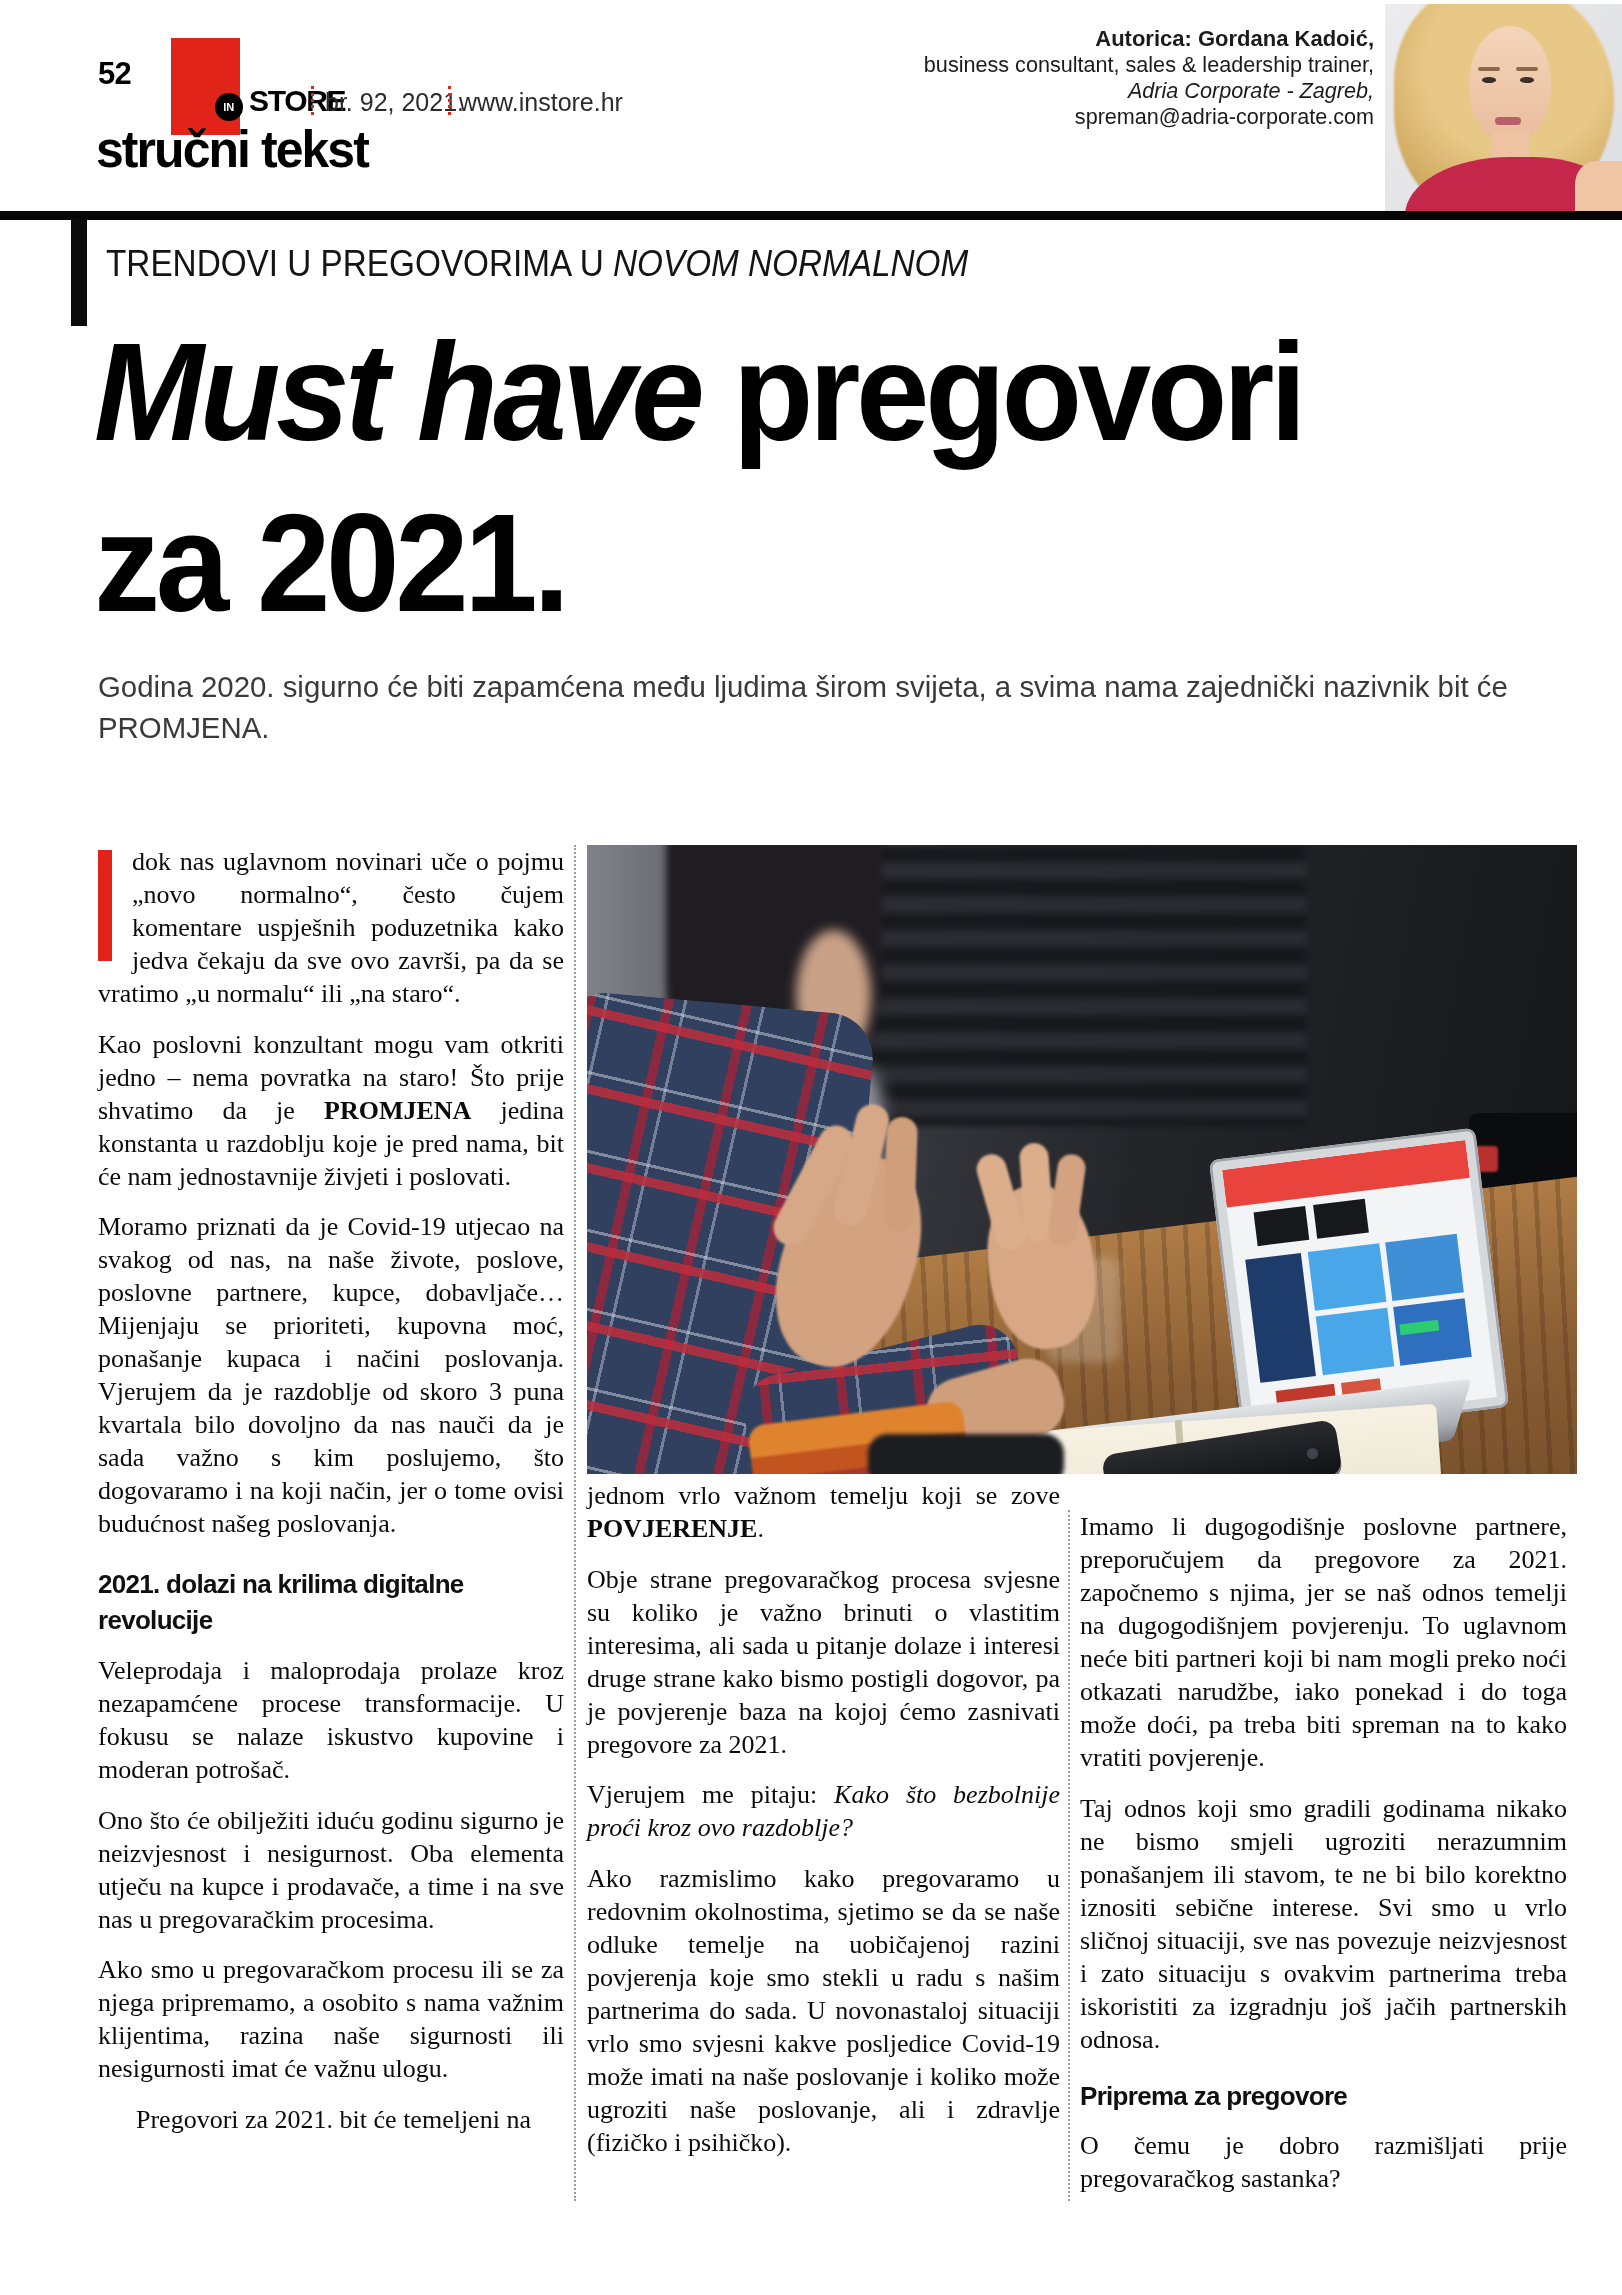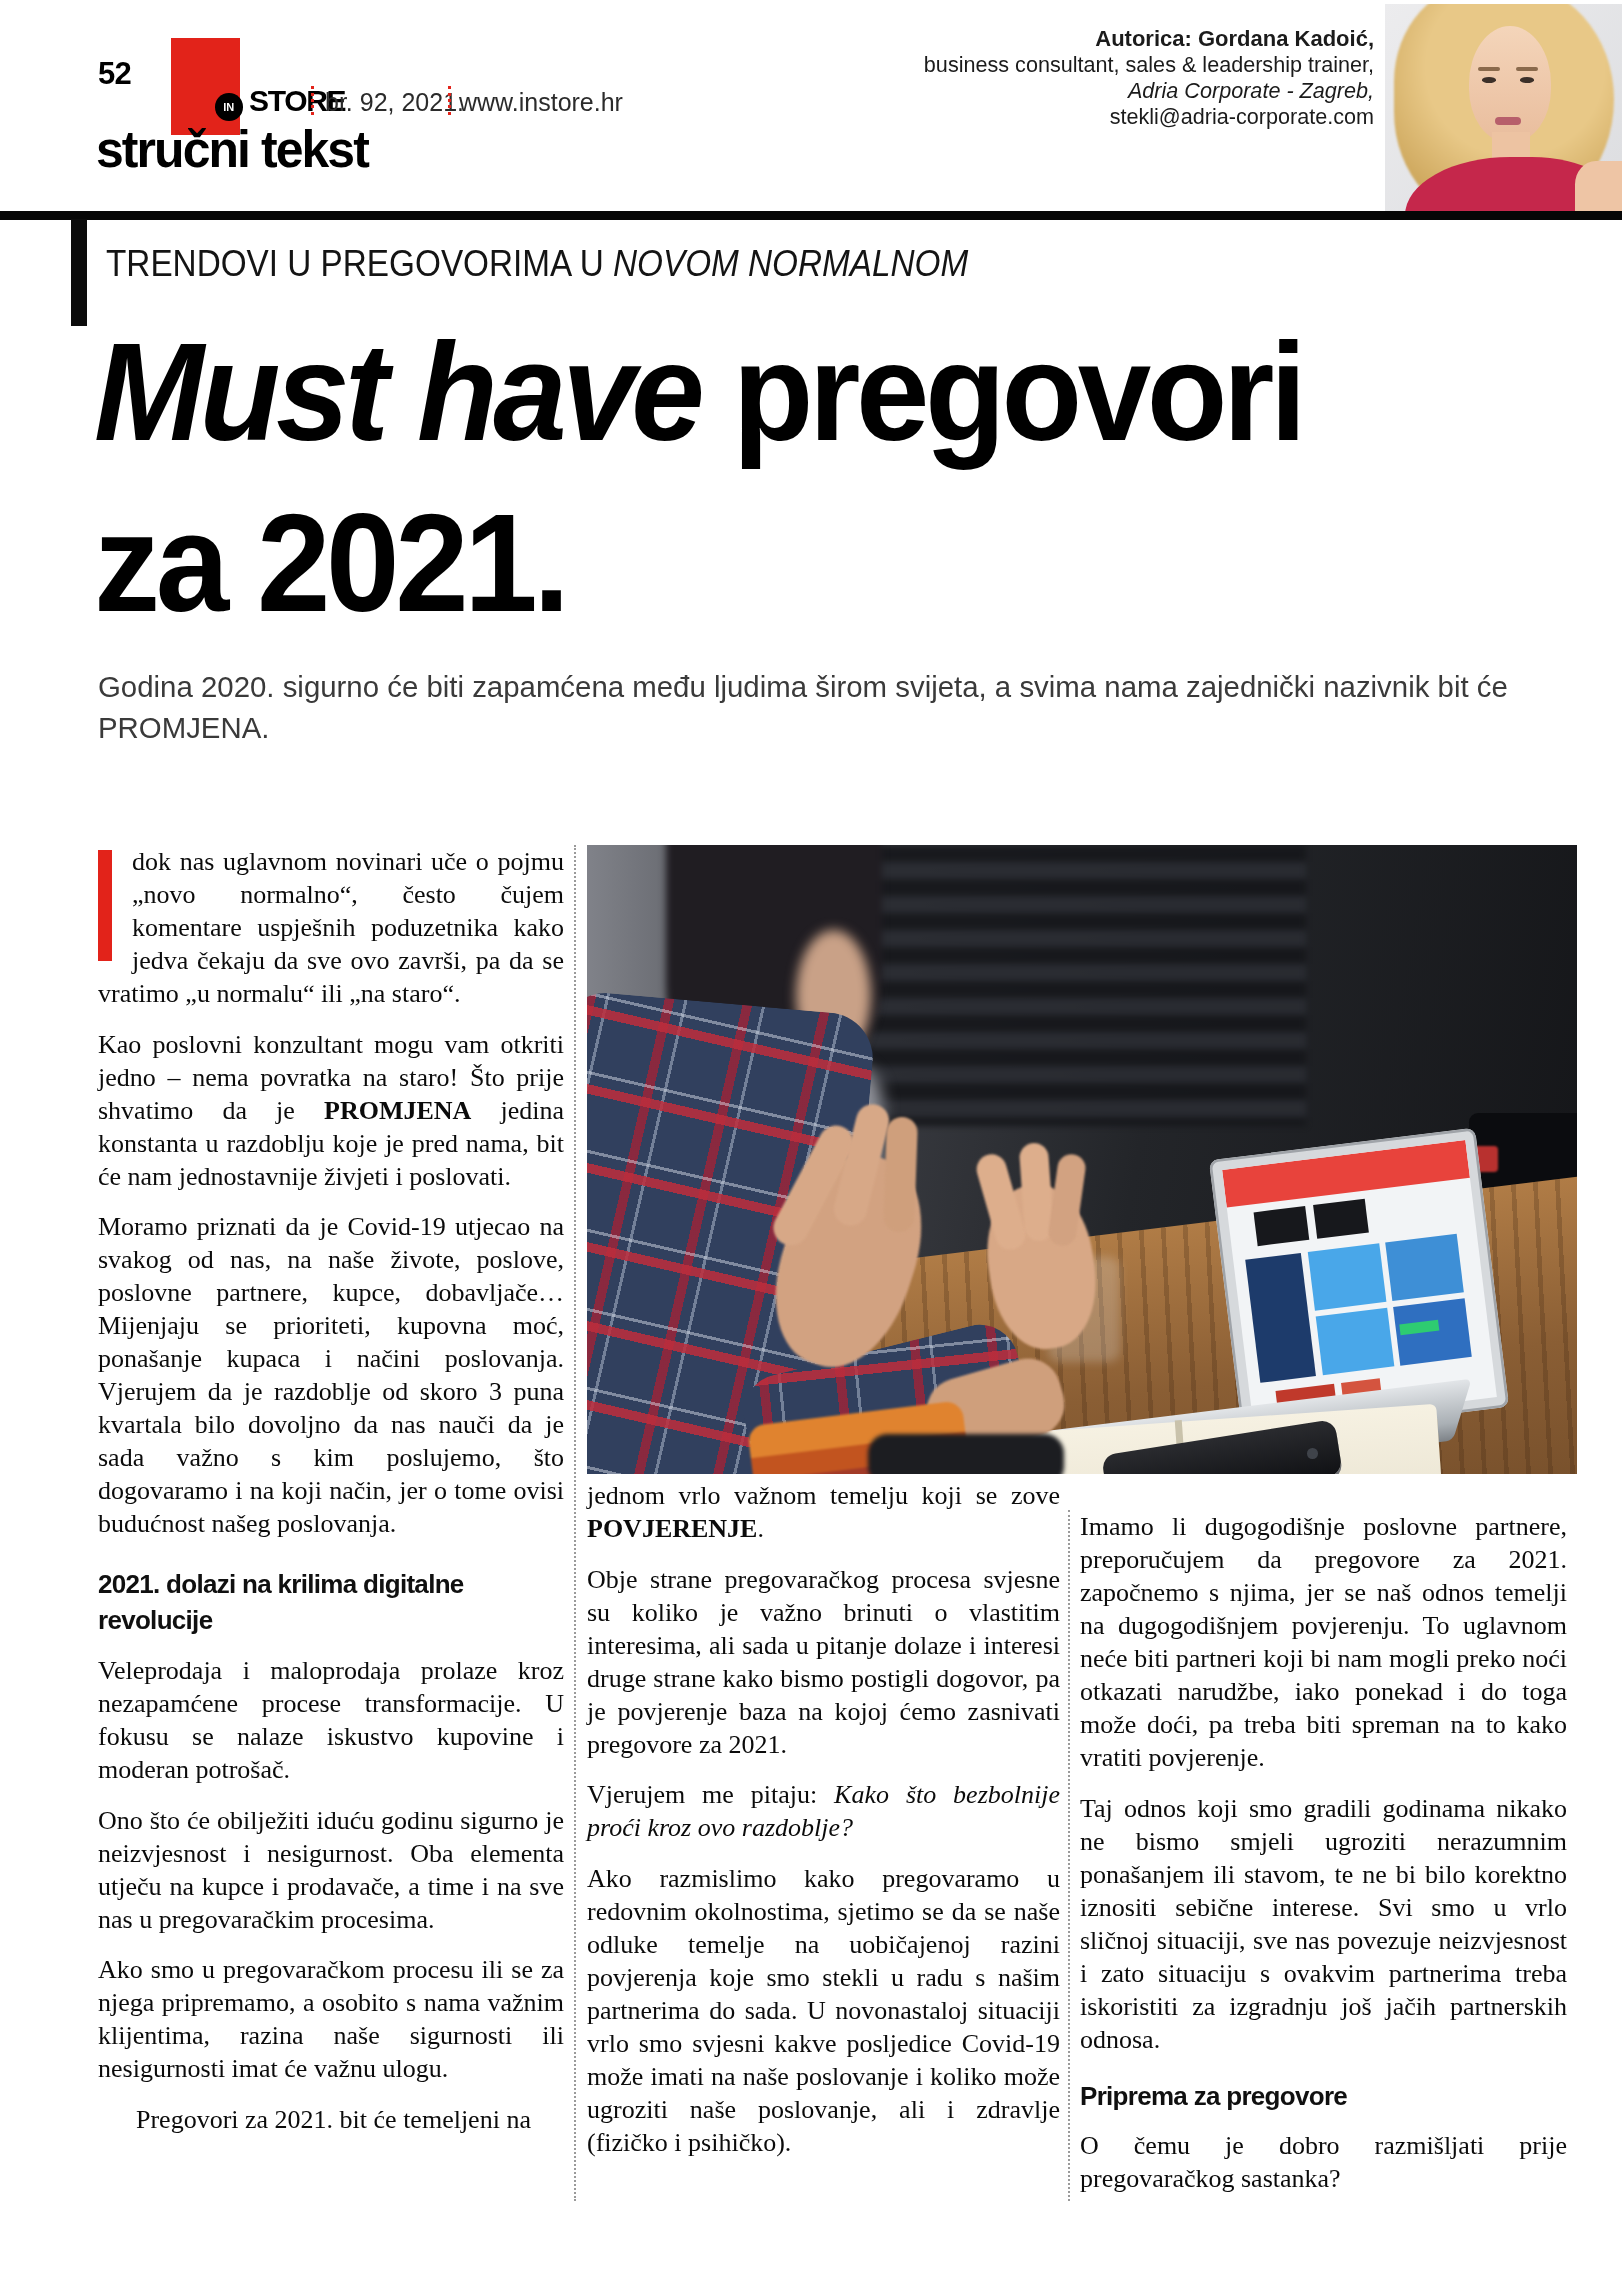--- a/index.html
+++ b/index.html
@@ -135,21 +135,21 @@
   <div class="abs hsep" style="left:311px;"></div>
   <div class="abs issue">br. 92, 2021.</div>
   <div class="abs hsep" style="left:448px;"></div>
   <a class="abs website" href="#">www.instore.hr</a>
   <div class="abs section-label">stručni tekst</div>
 
   <div class="abs author">
     <div class="b">Autorica: Gordana Kadoić,</div>
     <div>business consultant, sales &amp; leadership trainer,</div>
     <div class="i">Adria Corporate - Zagreb,</div>
-    <div>stekli@adria-corporate.com</div>
+    <div>spreman@adria-corporate.com</div>
   </div>
 
   <div class="abs aphoto">
     <div class="a-hair"></div>
     <div class="a-face"></div>
     <div class="a-brow" style="left:93px;"></div>
     <div class="a-brow" style="left:131px;"></div>
     <div class="a-eye" style="left:97px;"></div>
     <div class="a-eye" style="left:135px;"></div>
     <div class="a-lips"></div>

